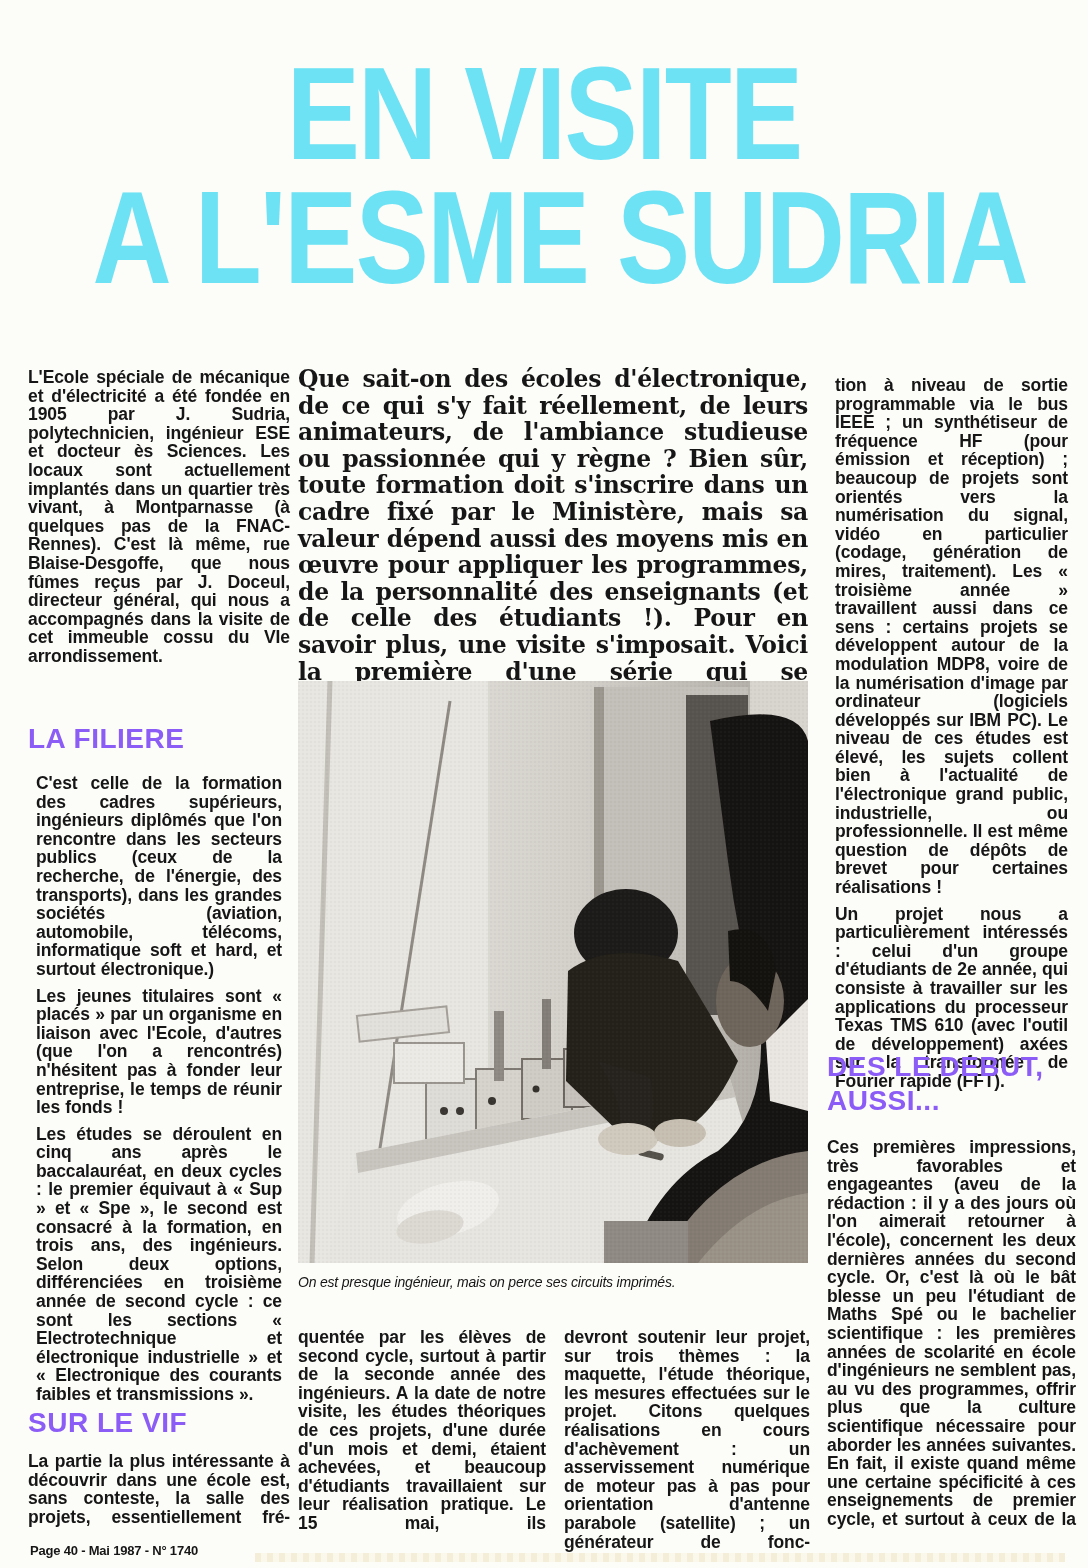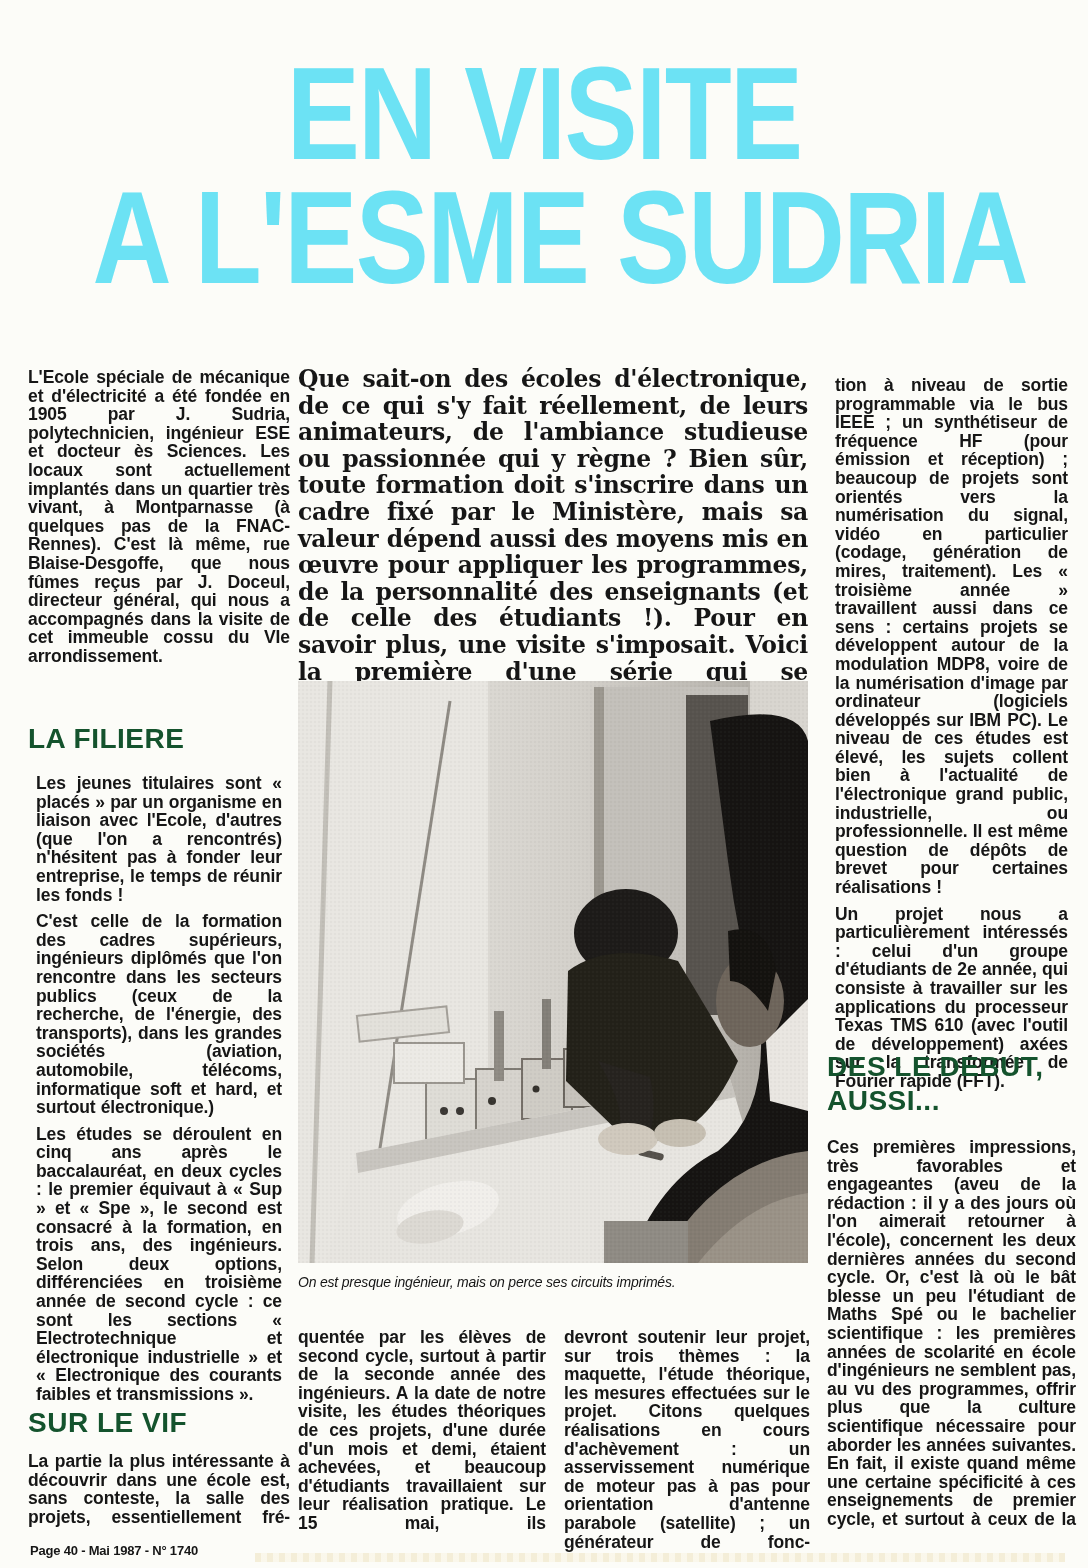--- a/index.html
+++ b/index.html
@@ -30,21 +30,21 @@
     font-size:17.5px;
     line-height:18.6px;
     text-align:justify;
     letter-spacing:-.1px;
     word-spacing:.4px;
     font-weight:bold;
   }
   .body-copy p{margin:8px}
   .cut{text-align-last:justify}
   .cyan-head{
-    color:#14532d;
+    color:#8b5cf6;
     font-weight:bold;
     font-size:28px;
     line-height:34px;
     letter-spacing:.5px;
   }
   
   .intro{
     font-family:"DejaVu Serif",serif;
     font-weight:bold;
     font-size:23.5px;
@@ -82,22 +82,22 @@
 <div class="abs page-title">
   <div>EN VISITE</div>
   <div>A L'ESME SUDRIA</div>
 </div>
 
 <div class="abs col-left body-copy" style="top:368px">L'Ecole spéciale de mécanique et d'électricité a été fondée en 1905 par J. Sudria, polytechnicien, ingénieur ESE et docteur ès Sciences. Les locaux sont actuellement implantés dans un quartier très vivant, à Montparnasse (à quelques pas de la FNAC-Rennes). C'est là même, rue Blaise-Desgoffe, que nous fûmes reçus par J. Doceul, directeur général, qui nous a accompagnés dans la visite de cet immeuble cossu du VIe arrondissement.</div>
 
 <div class="abs col-left cyan-head" style="top:722px">LA FILIERE</div>
 
 <div class="abs col-left body-copy" style="top:766px">
+  <p>C'est celle de la formation des cadres supérieurs, ingénieurs diplômés que l'on rencontre dans les secteurs publics (ceux de la recherche, de l'énergie, des transports), dans les grandes sociétés (aviation, automobile, télécoms, informatique soft et hard, et surtout électronique.)</p>
   <p>Les jeunes titulaires sont « placés » par un organisme en liaison avec l'Ecole, d'autres (que l'on a rencontrés) n'hésitent pas à fonder leur entreprise, le temps de réunir les fonds !</p>
-  <p>C'est celle de la formation des cadres supérieurs, ingénieurs diplômés que l'on rencontre dans les secteurs publics (ceux de la recherche, de l'énergie, des transports), dans les grandes sociétés (aviation, automobile, télécoms, informatique soft et hard, et surtout électronique.)</p>
   <p>Les études se déroulent en cinq ans après le baccalauréat, en deux cycles : le premier équivaut à « Sup » et « Spe », le second est consacré à la formation, en trois ans, des ingénieurs. Selon deux options, différenciées en troisième année de second cycle : ce sont les sections « Electrotechnique et électronique industrielle » et « Electronique des courants faibles et transmissions ».</p>
 </div>
 
 <div class="abs col-left cyan-head" style="top:1406px">SUR LE VIF</div>
 
 <div class="abs col-left body-copy cut" style="top:1452px">La partie la plus intéressante à découvrir dans une école est, sans conteste, la salle des projets, essentiellement fré-</div>
 
 <div class="abs col-mid intro" style="top:366px">Que sait-on des écoles d'électronique, de ce qui s'y fait réellement, de leurs animateurs, de l'ambiance studieuse ou passionnée qui y règne ? Bien sûr, toute formation doit s'inscrire dans un cadre fixé par le Ministère, mais sa valeur dépend aussi des moyens mis en œuvre pour appliquer les programmes, de la personnalité des enseignants (et de celle des étudiants !). Pour en savoir plus, une visite s'imposait. Voici la première d'une série qui se poursuivra désormais régulièrement.</div>
 
 <div class="abs photo-frame">

